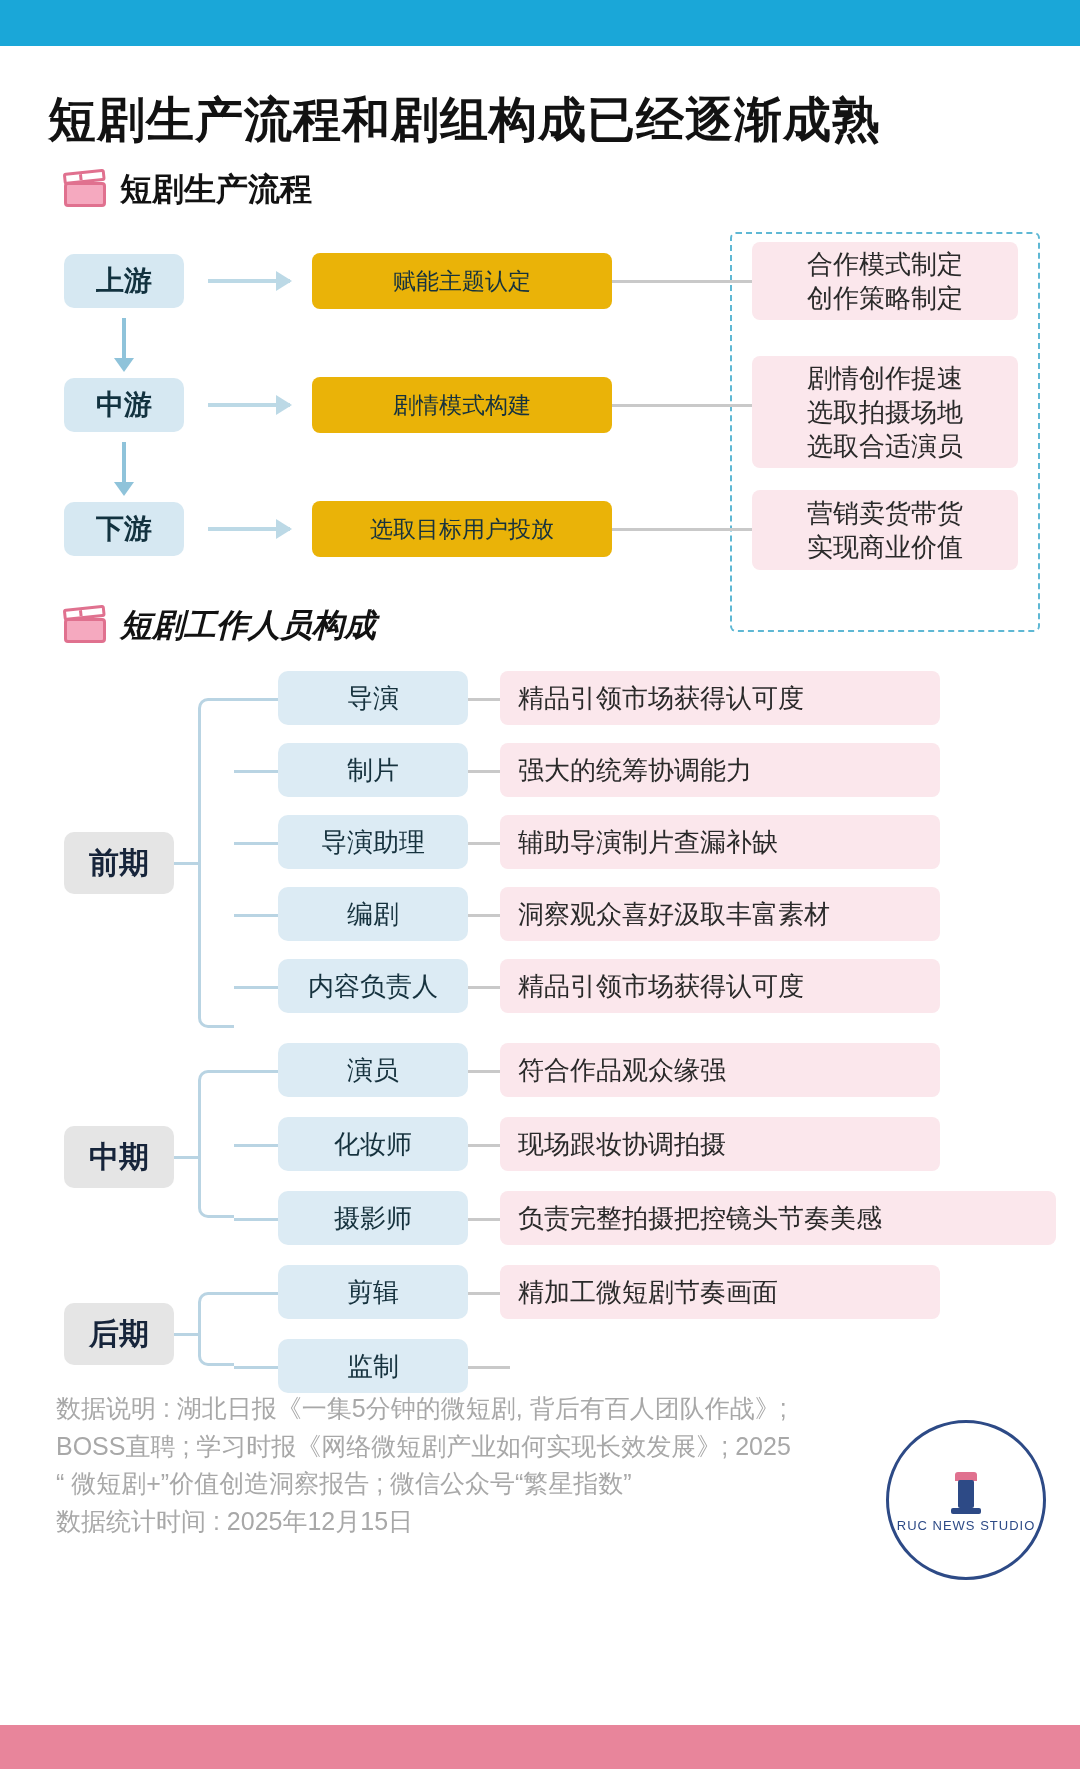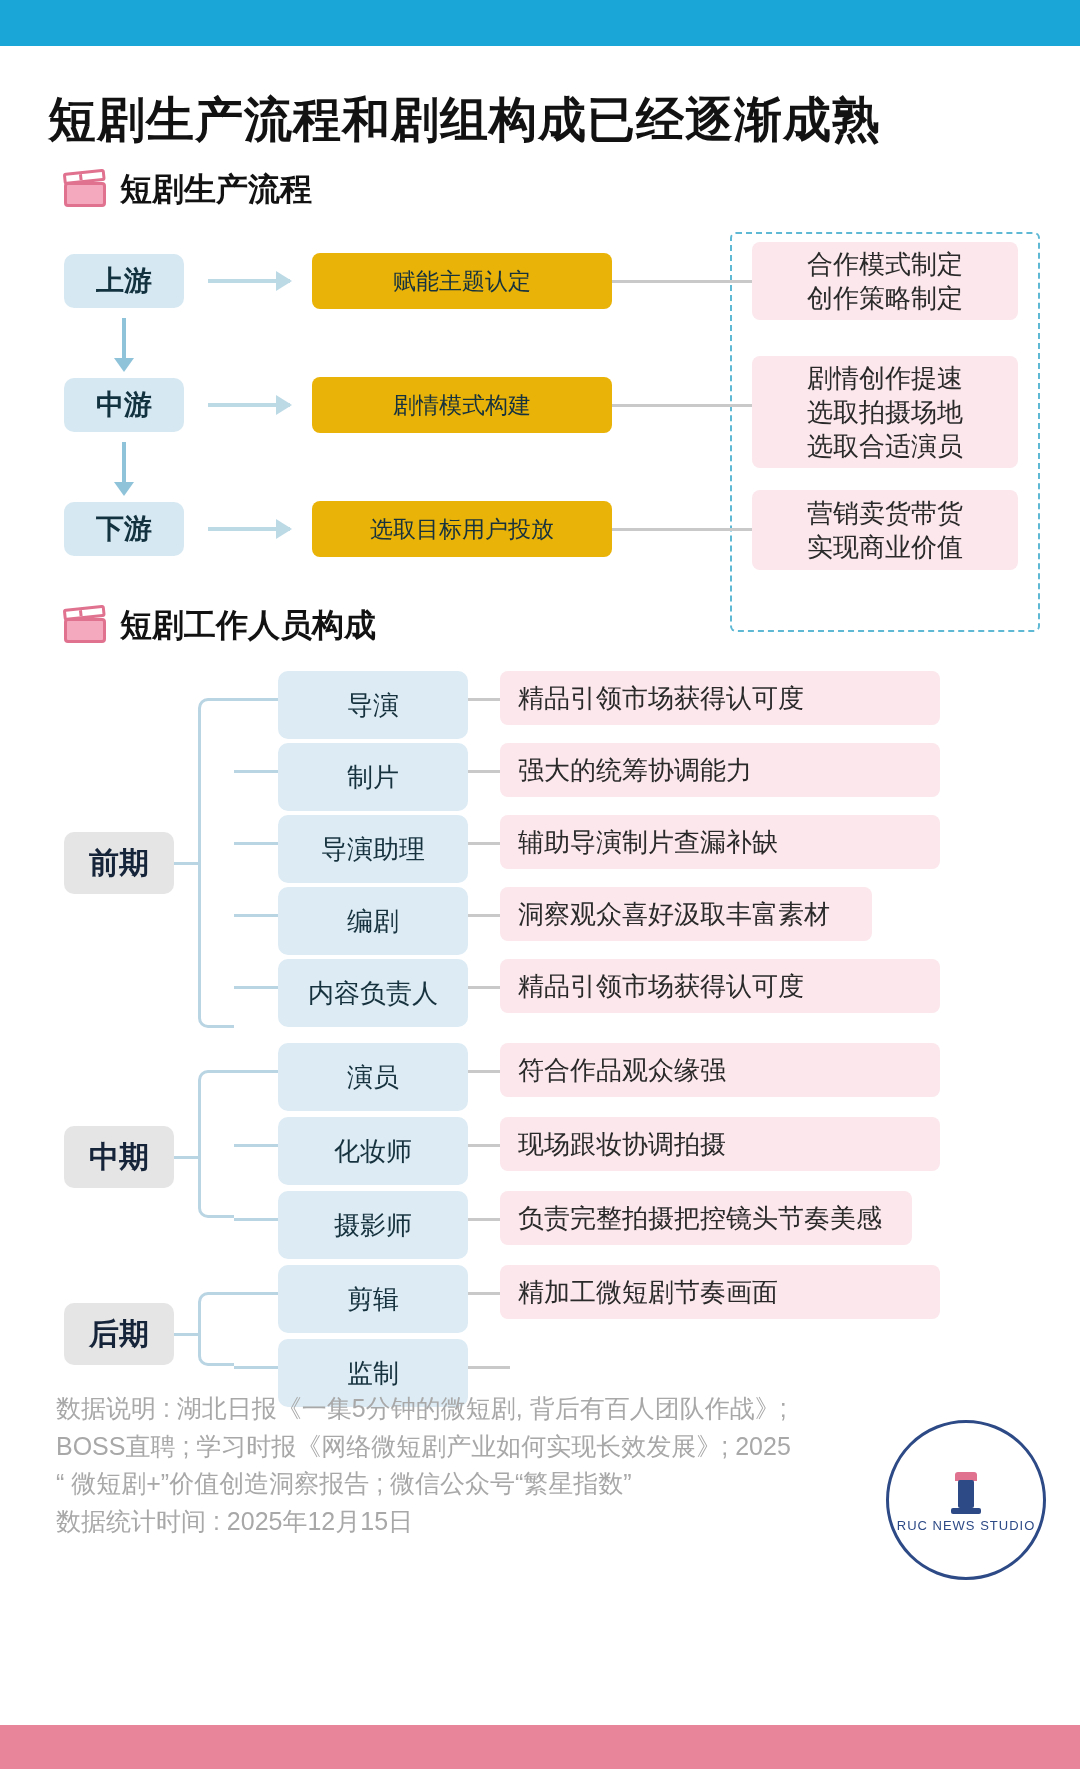--- a/index.html
+++ b/index.html
@@ -177,21 +177,21 @@
     border-radius: 10px;
     display: flex;
     align-items: center;
     justify-content: center;
     font-size: 30px;
     font-weight: bold;
     color: #16243a;
   }
   .role {
     position: absolute;
-    width: 190px; height: 68px;
+    width: 190px; height: 54px;
     background: #dcebf4;
     border-radius: 10px;
     display: flex;
     align-items: center;
     justify-content: center;
     font-size: 26px;
     color: #16323e;
   }
   .desc {
     position: absolute;
@@ -325,21 +325,21 @@
     <div class="stage" style="left:24px; top:280px;">下游</div>
     <div class="arrow-h" style="left:168px; top:305px; width:82px;"></div>
     <div class="mid-box" style="left:272px; top:279px; width:300px;">选取目标用户投放</div>
     <div class="connector" style="left:572px; top:306px; width:140px;"></div>
     <div class="detail-box" style="left:712px; top:268px; width:266px; height:80px;">
       <span>营销卖货带货</span>
       <span>实现商业价值</span>
     </div>
   </div>
 
-  <div class="section-head" style="margin-top:-18px;">
+  <div class="section-head" style="margin-top:-18px;font-style:italic;">
     <span class="clapper">
       <span class="top"></span>
         <span class="body"></span>
     </span>
     <span class="section-title">短剧工作人员构成</span>
   </div>
 
   <div class="crew">
 
     <div class="phase" style="left:24px; top:174px;">前期</div>
@@ -357,21 +357,21 @@
     <div class="desc" style="left:460px; top:85px; width:440px;">强大的统筹协调能力</div>
 
     <div class="stub" style="left:194px; top:184px; width:46px;"></div>
     <div class="role" style="left:238px; top:157px;">导演助理</div>
     <div class="dash-line" style="left:428px; top:184px; width:42px;"></div>
     <div class="desc" style="left:460px; top:157px; width:440px;">辅助导演制片查漏补缺</div>
 
     <div class="stub" style="left:194px; top:256px; width:46px;"></div>
     <div class="role" style="left:238px; top:229px;">编剧</div>
     <div class="dash-line" style="left:428px; top:256px; width:42px;"></div>
-    <div class="desc" style="left:460px; top:229px; width:372px;">洞察观众喜好汲取丰富素材</div>
+    <div class="desc" style="left:460px; top:229px; width:440px;">洞察观众喜好汲取丰富素材</div>
 
     <div class="stub" style="left:194px; top:328px; width:46px;"></div>
     <div class="role" style="left:238px; top:301px;">内容负责人</div>
     <div class="dash-line" style="left:428px; top:328px; width:42px;"></div>
     <div class="desc" style="left:460px; top:301px; width:440px;">精品引领市场获得认可度</div>
 
     <div class="phase" style="left:24px; top:468px;">中期</div>
     <div class="bracket" style="left:158px; top:412px; height:148px;"></div>
     <div class="stub" style="left:134px; top:498px; width:26px;"></div>
 
@@ -381,21 +381,21 @@
     <div class="desc" style="left:460px; top:385px; width:440px;">符合作品观众缘强</div>
 
     <div class="stub" style="left:194px; top:486px; width:46px;"></div>
     <div class="role" style="left:238px; top:459px;">化妆师</div>
     <div class="dash-line" style="left:428px; top:486px; width:42px;"></div>
     <div class="desc" style="left:460px; top:459px; width:440px;">现场跟妆协调拍摄</div>
 
     <div class="stub" style="left:194px; top:560px; width:46px;"></div>
     <div class="role" style="left:238px; top:533px;">摄影师</div>
     <div class="dash-line" style="left:428px; top:560px; width:42px;"></div>
-    <div class="desc" style="left:460px; top:533px; width:412px;">负责完整拍摄把控镜头节奏美感</div>
+    <div class="desc" style="left:460px; top:533px; width:556px;">负责完整拍摄把控镜头节奏美感</div>
 
     <div class="phase" style="left:24px; top:645px;">后期</div>
     <div class="bracket" style="left:158px; top:634px; height:74px;"></div>
     <div class="stub" style="left:134px; top:675px; width:26px;"></div>
 
     <div class="stub" style="left:194px; top:634px; width:46px;"></div>
     <div class="role" style="left:238px; top:607px;">剪辑</div>
     <div class="dash-line" style="left:428px; top:634px; width:42px;"></div>
     <div class="desc" style="left:460px; top:607px; width:440px;">精加工微短剧节奏画面</div>
 

